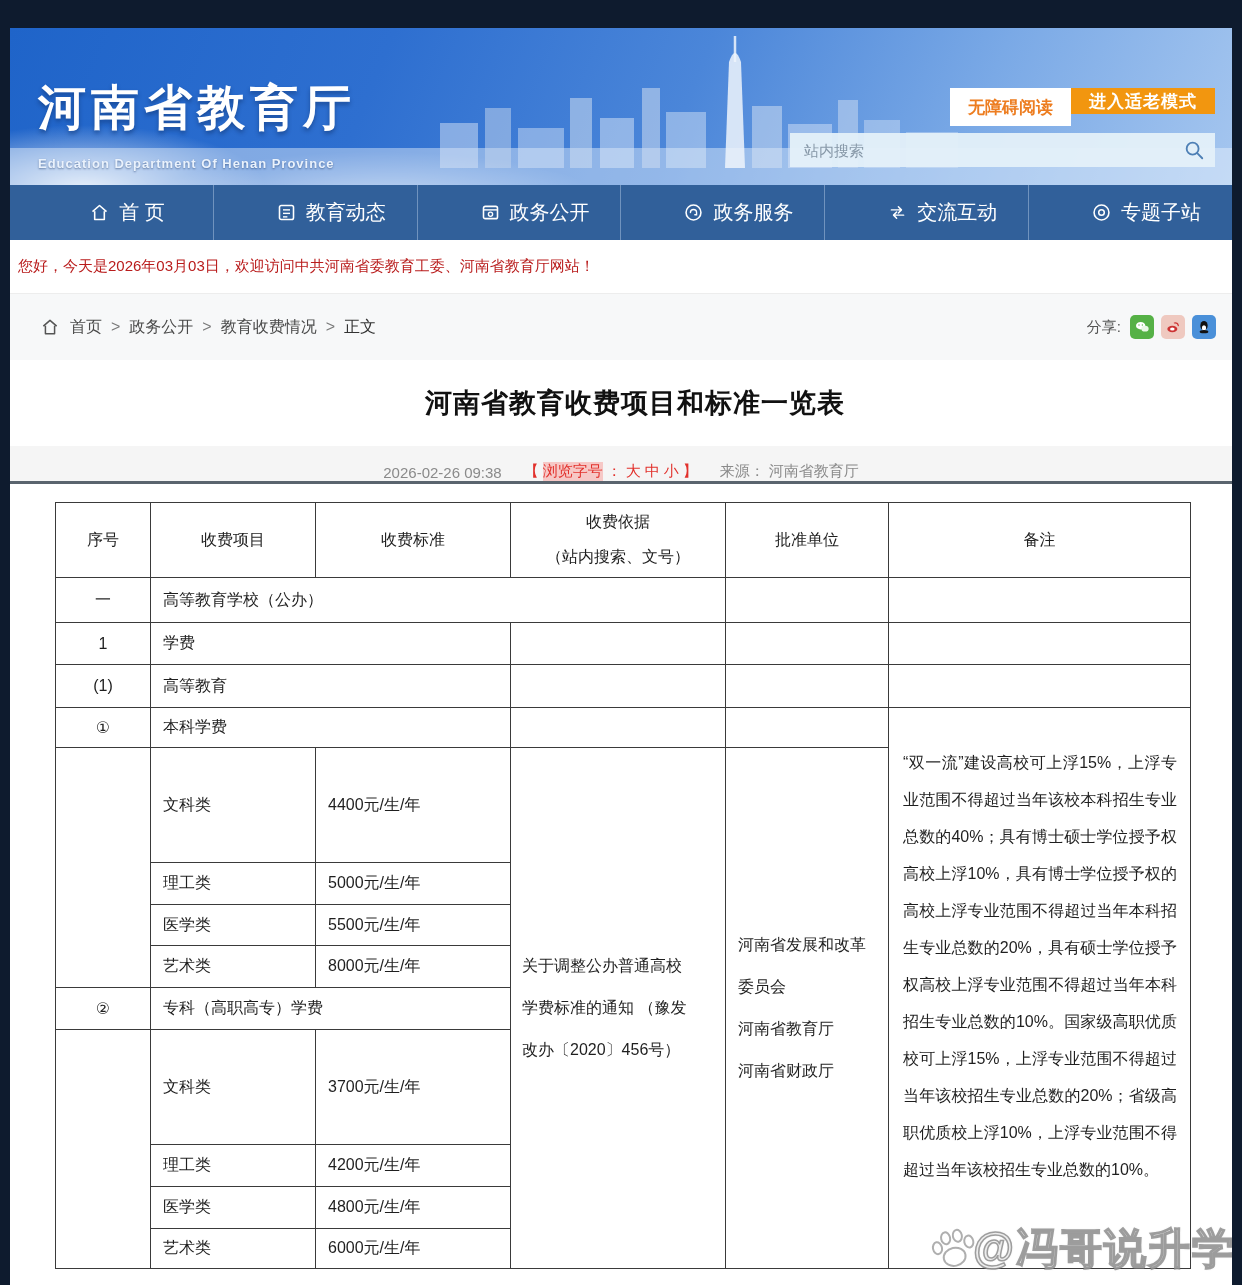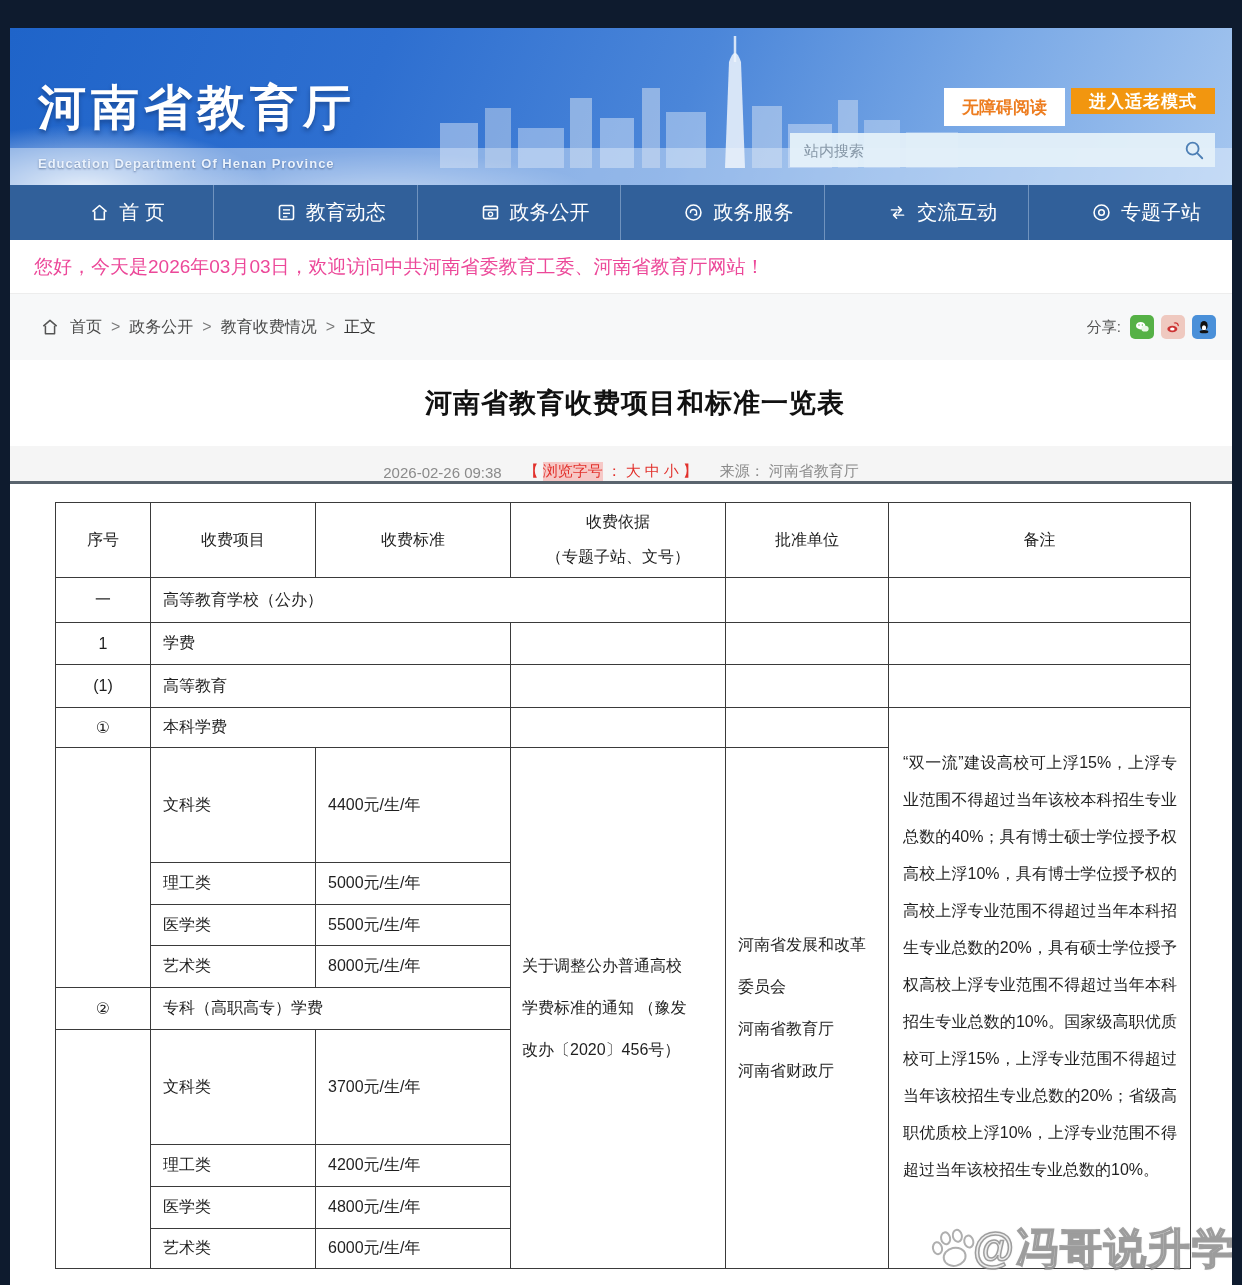--- a/index.html
+++ b/index.html
@@ -12,36 +12,36 @@
   .banner { position:relative; height:157px; flex:0 0 auto; overflow:hidden;
     background:
       radial-gradient(ellipse 260px 90px at 6% 102%, rgba(255,255,255,.85), rgba(255,255,255,0) 70%),
       radial-gradient(ellipse 320px 70px at 30% 110%, rgba(255,255,255,.55), rgba(255,255,255,0) 70%),
       linear-gradient(112deg,#1f64c9 0%, #2e6fd0 30%, #4b86d9 55%, #7aa9e6 78%, #a5c6ef 100%);
   }
   .skyline { position:absolute; left:0; bottom:0; width:1222px; height:157px; }
   .logo-block { position:absolute; left:28px; top:48px; }
   .logo-cn { color:#fff; font-size:48px; font-weight:bold; letter-spacing:5px; text-shadow:0 3px 4px rgba(10,40,90,.45); }
   .logo-en { color:#eaf2fc; font-size:13px; font-weight:bold; letter-spacing:1px; margin-top:16px; text-shadow:0 1px 2px rgba(10,40,90,.5); }
-  .banner-buttons { position:absolute; top:60px; right:17px; display:flex; gap:6px; }
+  .banner-buttons { position:absolute; top:60px; right:17px; display:flex; }
   .btn-access { height:38px; padding:0 18px; background:#ffffff; color:#ed7d20; font-size:17px; font-weight:bold; border:none; display:flex; align-items:center; cursor:pointer; }
   .btn-elder { height:26px; padding:0 18px; background:#f2960f; color:#ffffff; font-size:17px; font-weight:bold; border:none; display:flex; align-items:center; letter-spacing:1px; cursor:pointer; }
   .search-wrap { position:absolute; top:105px; right:17px; width:425px; height:34px; }
   .search-input { width:100%; height:100%; border:none; outline:none; background:rgba(228,240,249,.95); border-radius:0; padding:0 42px 0 14px; font-size:15px; color:#3c4c5c; font-family:inherit; }
   .search-input::placeholder { color:#8798a8; }
   .search-icon { position:absolute; right:10px; top:6px; width:22px; height:22px; }
 
   
   .nav { height:55px; flex:0 0 auto; background:#31609a; display:flex; }
   .nav-item { flex:1 1 0; display:flex; align-items:center; justify-content:center; gap:9px; color:#fff; font-size:20px; cursor:pointer; border-right:1px solid rgba(190,210,235,.45);margin-left:31px; }
   .nav-item:last-child { border-right:none; }
   .nav-ic { width:21px; height:21px; flex:0 0 auto; }
 
   
-  .greeting { height:54px; flex:0 0 auto; background:#fff; display:flex; align-items:center; padding-left:24px; font-size:19px; color:#ec4899; border-bottom:1px solid #ededed; }
+  .greeting { height:54px; flex:0 0 auto; background:#fff; display:flex; align-items:center; padding-left:8px; font-size:15px; color:#b91c1c; border-bottom:1px solid #ededed; }
 
   
   .crumbbar { height:66px; flex:0 0 auto; background:#f7f8f9; display:flex; align-items:center; padding:0 16px 0 30px; font-size:16px; color:#4a4a4a; }
   .crumb-home { width:20px; height:20px; margin-right:10px; }
   .crumb-item { cursor:pointer; }
   .crumb-sep { margin:0 9px; color:#7a7a7a; }
   .crumb-current { color:#333; }
   .share-box { margin-left:auto; display:flex; align-items:center; gap:7px; }
   .share-label { font-size:15px; color:#555; margin-right:2px; }
   .share-ic { width:24px; height:24px; border-radius:5px; display:flex; align-items:center; justify-content:center; cursor:pointer; }
@@ -246,21 +246,21 @@
             <col style="width:302px">
         </colgroup>
 
         <tbody>
             <tr class="rh-head">
           <th class="hdr">序号</th>
           <th class="hdr">收费项目</th>
           <th class="hdr">收费标准</th>
           <th class="hdr">
             <div>收费依据</div>
-            <div class="l2">（专题子站、文号）</div>
+            <div class="l2">（站内搜索、文号）</div>
           </th>
           <th class="hdr">批准单位</th>
           <th class="hdr">备注</th>
         </tr>
 
         <tr class="rh-sec">
           <td class="c-center">一</td>
           <td class="c-left" colspan="3">高等教育学校（公办）</td>
           <td></td>
           <td></td>

